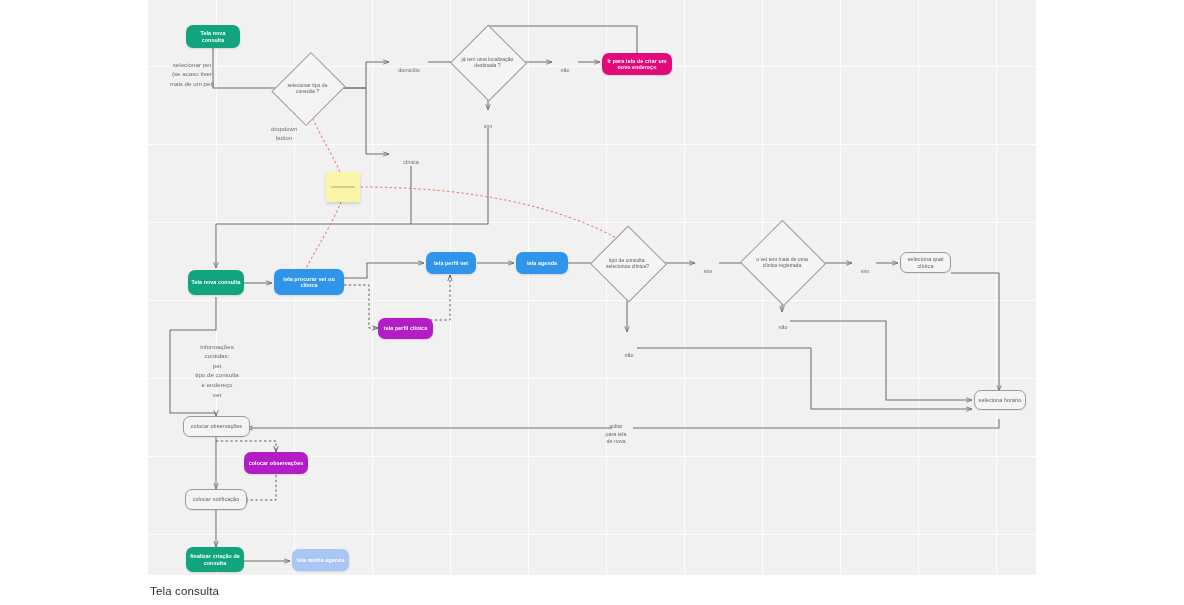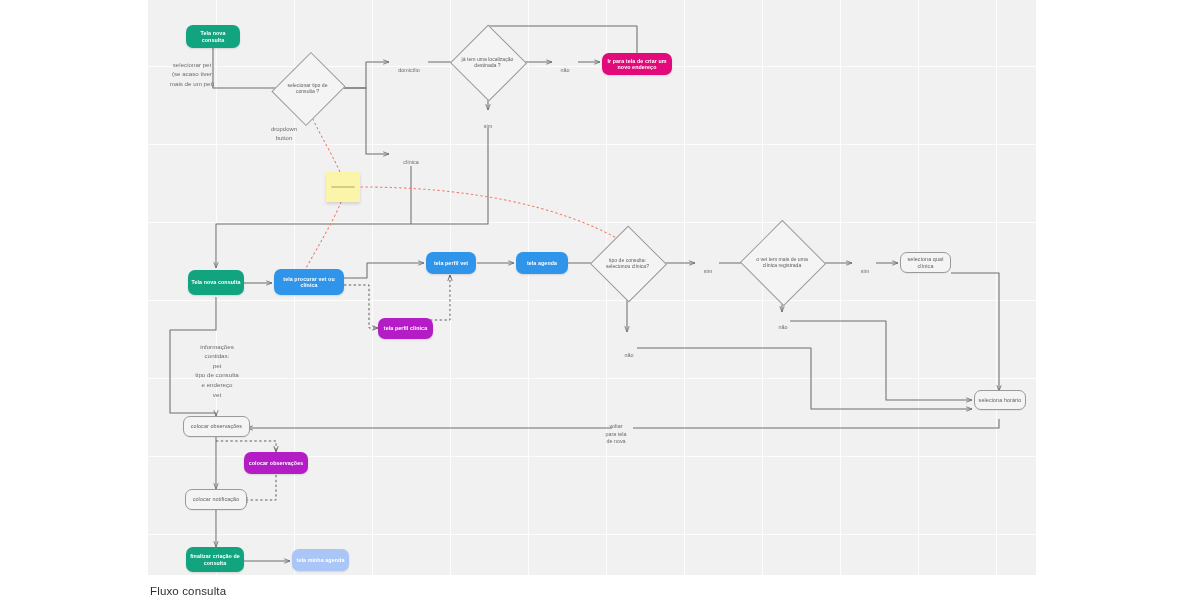--- a/index.html
+++ b/index.html
@@ -302,15 +302,15 @@
   </div>
 
   <div class="node green" style="left:186px;top:547px;width:58px;height:25px;">
     <span class="n-txt">finalizar criação de consulta</span>
   </div>
 
   <div class="node lblue" style="left:292px;top:549px;width:57px;height:22px;">
     <span class="n-txt">tela minha agenda</span>
   </div>
 
-  <div class="caption">Fluxo consulta</div>
+  <div class="caption">Tela consulta</div>
 
 </div>
 
 </body></html>

